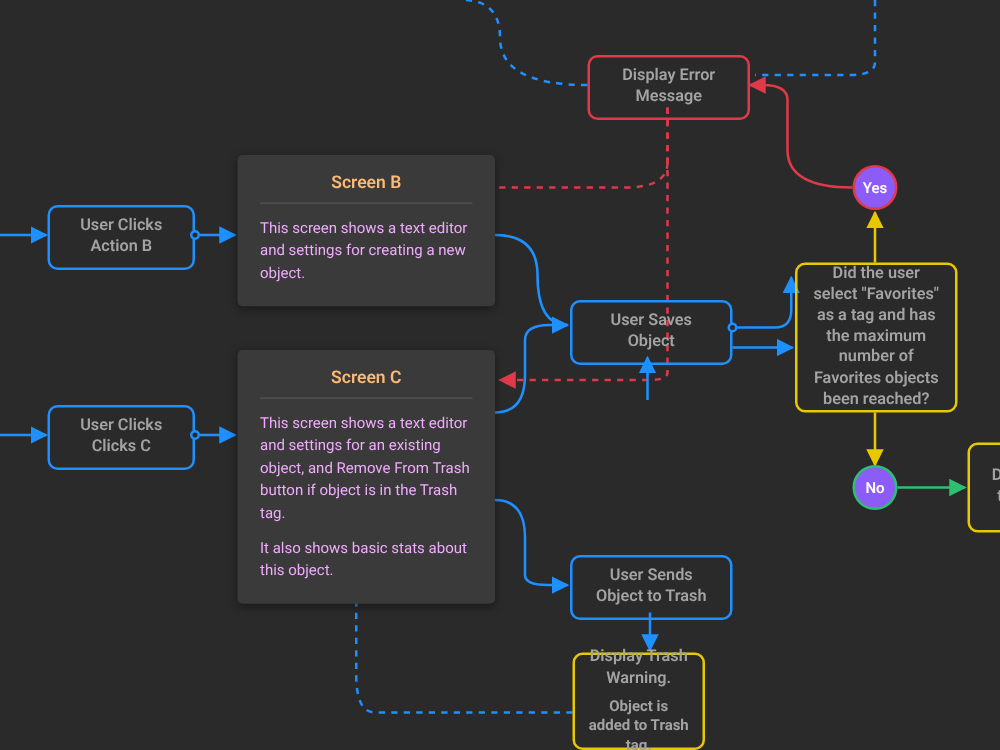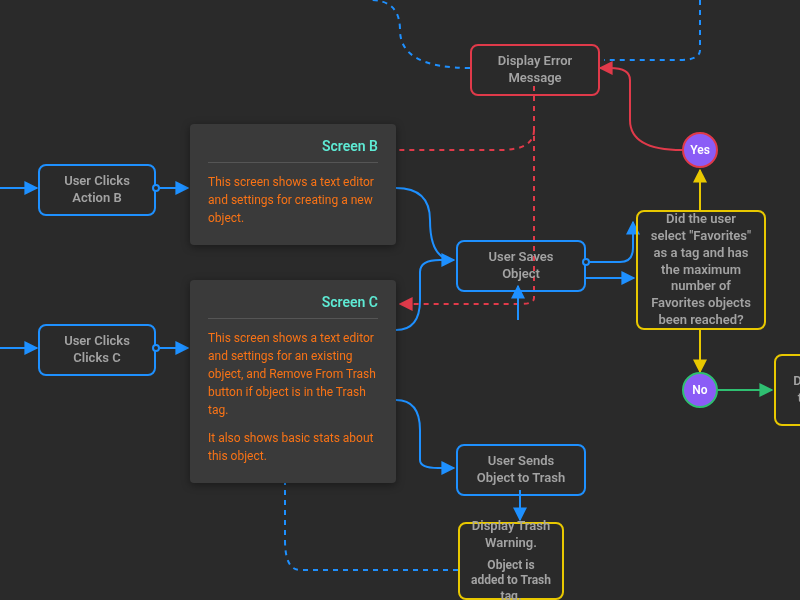--- a/index.html
+++ b/index.html
@@ -43,30 +43,30 @@
     margin-top: 6px;
   }
   .screen-node {
     position: absolute;
     background: #3a3a3a;
     border-radius: 4px;
     padding: 14px 18px 18px 18px;
     box-shadow: 0 2px 8px rgba(0,0,0,.4);
   }
   .screen-title {
-    color: #5eead4;
+    color: #fdba74;
     font-weight: 600;
     font-size: 14px;
-    text-align: right;
+    text-align: center;
     padding-bottom: 8px;
     border-bottom: 1px solid #555;
     margin-bottom: 10px;
   }
   .screen-body {
-    color: #f97316;
+    color: #f0abfc;
     font-size: 12px;
     line-height: 1.5;
   }
   .screen-body p { margin: 0 0 10px 0; }
   .screen-body p:last-child { margin-bottom: 0; }
 
   .circle {
     position: absolute;
     border-radius: 50%;
     display: flex;

